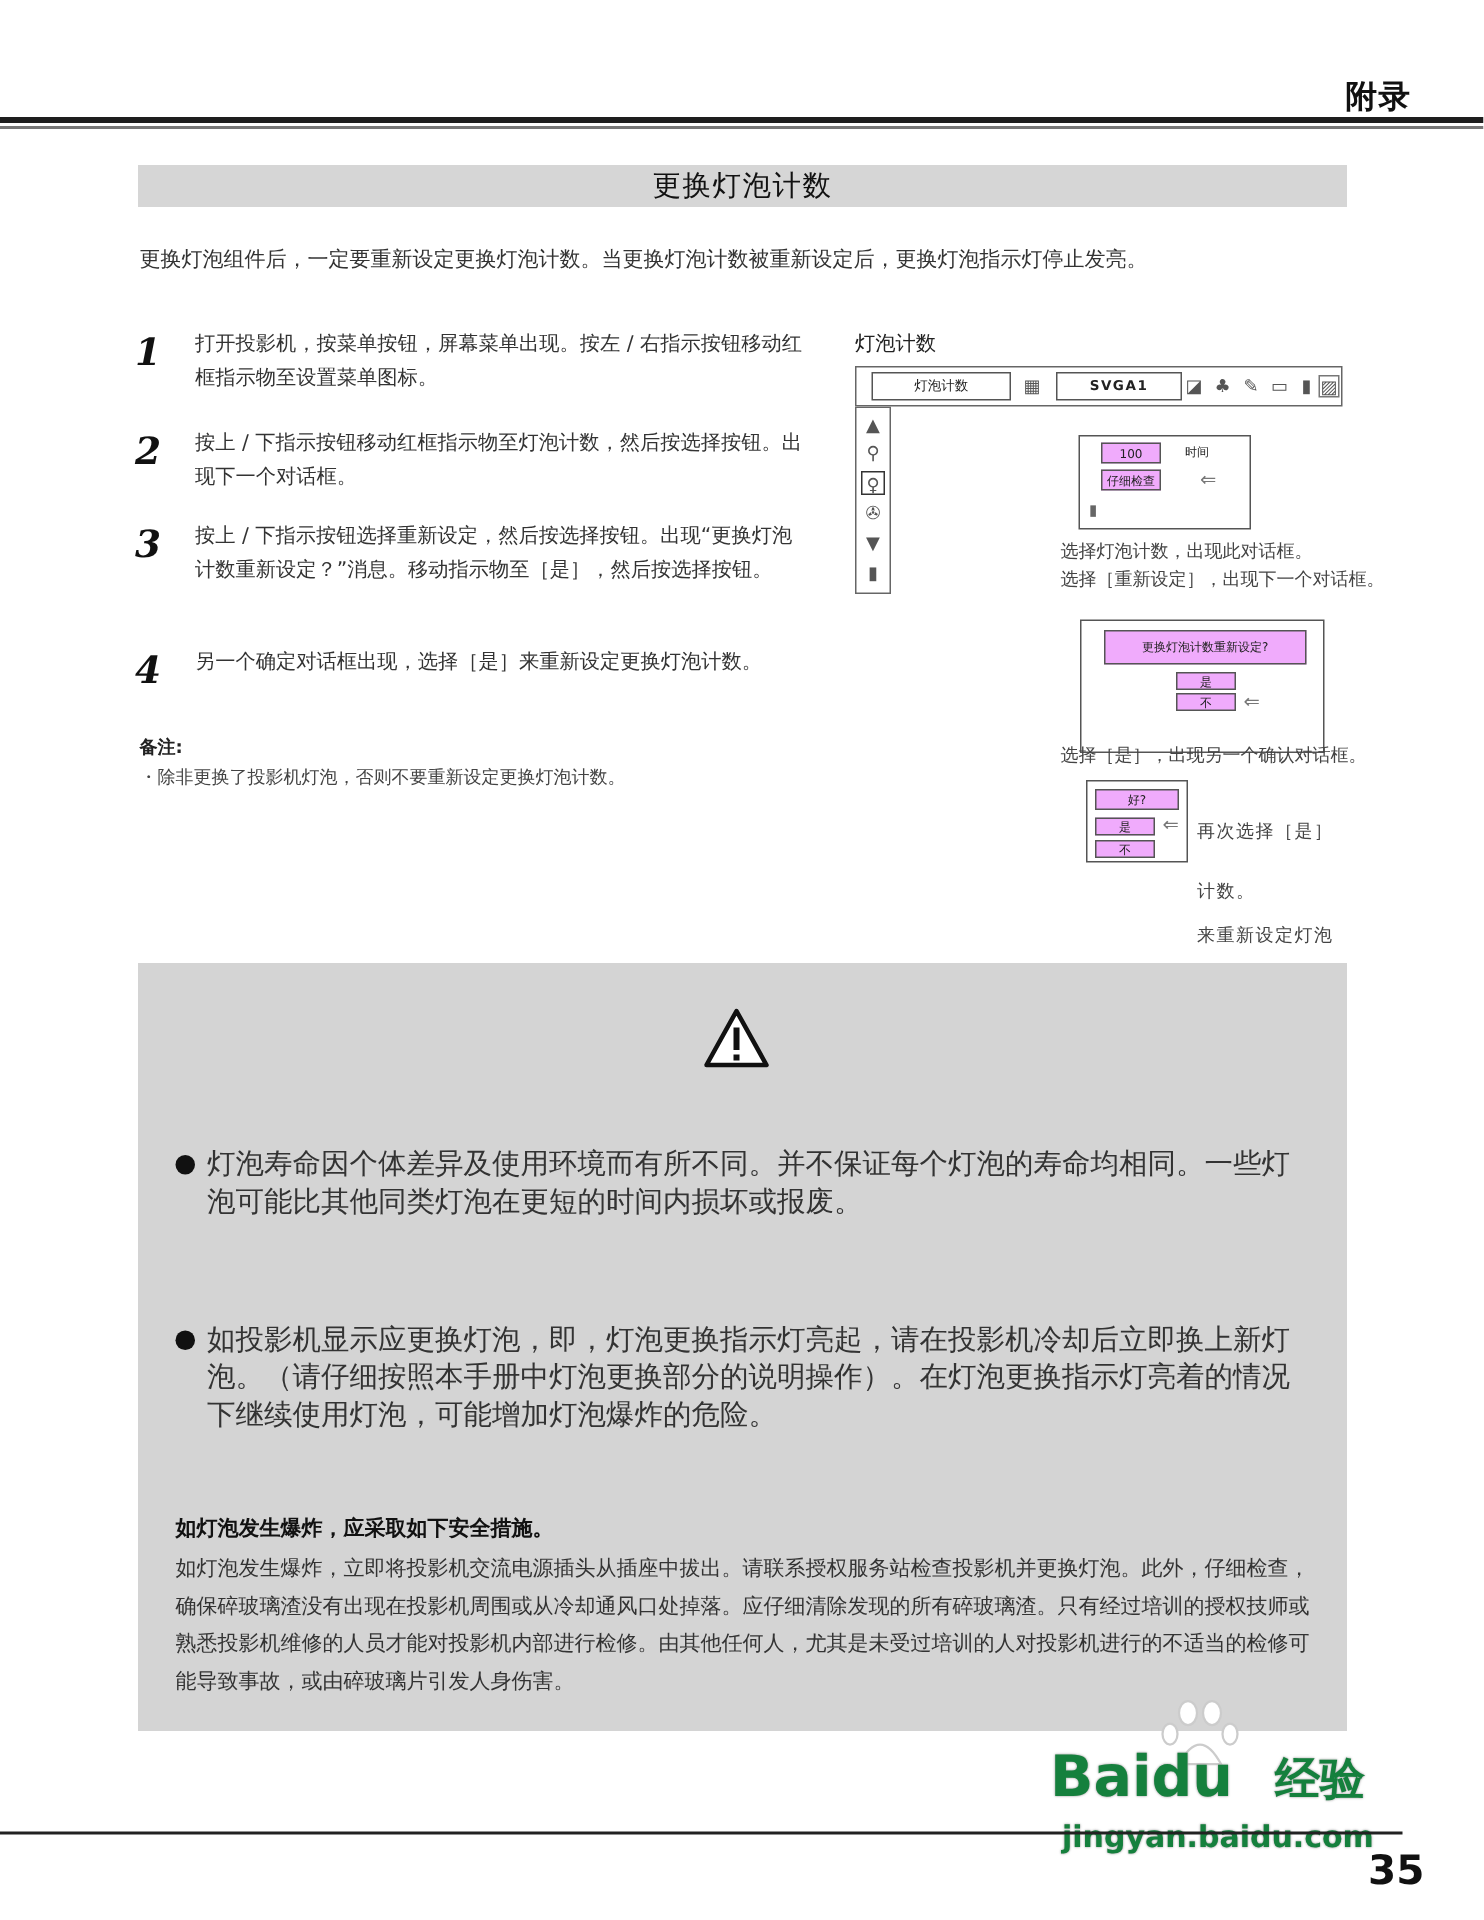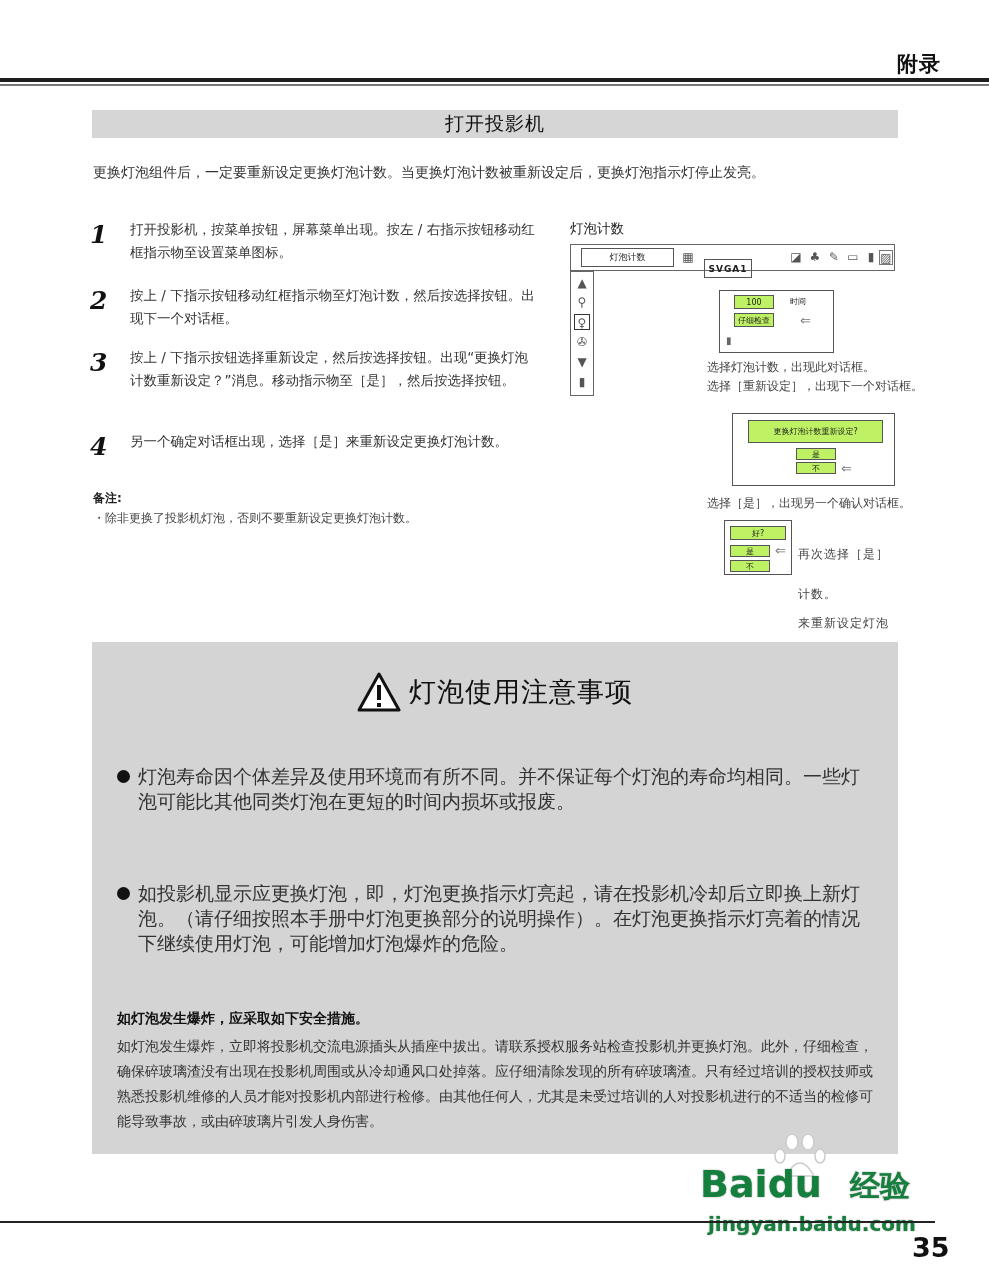--- a/index.html
+++ b/index.html
@@ -24,29 +24,29 @@
   .step-num { position: absolute; left: 0; top: 2px; width: 24px; font-family: "DejaVu Serif", "Liberation Serif", serif; font-style: italic; font-weight: bold; font-size: 25px; color: #111; }
   .step-text { position: absolute; left: 40px; top: 0; width: 405px; font-size: 13.5px; line-height: 23px; color: #333; }
 
   .note-title { left: 93px; top: 490px; font-size: 12px; font-weight: bold; color: #222; }
   .note-item { left: 93px; top: 510px; font-size: 12px; color: #444; white-space: nowrap; }
 
   
   .diag-title { left: 570px; top: 220px; font-size: 13.5px; color: #222; }
   .menubar { left: 570px; top: 244px; width: 325px; height: 27px; border: 1px solid #666; background: #fff; }
   .menubar .label-box { position: absolute; left: 10px; top: 3px; width: 93px; height: 19px; border: 1px solid #555; font-size: 9px; display: flex; align-items: center; justify-content: center; color: #222; }
-  .menubar .svga-box { position: absolute; left: 133px; top: 14px; width: 48px; height: 19px; border: 1px solid #555; font-size: 9px; font-weight: bold; display: flex; align-items: center; justify-content: center; color: #222; letter-spacing: 1px; }
+  .menubar .svga-box { position: absolute; left: 133px; top: 3px; width: 84px; height: 19px; border: 1px solid #555; font-size: 9px; font-weight: bold; display: flex; align-items: center; justify-content: center; color: #222; letter-spacing: 1px; }
   .mi { position: absolute; top: 5px; width: 14px; height: 15px; font-size: 12px; line-height: 15px; text-align: center; color: #555; }
 
   .sidebar { left: 570px; top: 271px; width: 24px; height: 125px; border: 1px solid #666; background: #fff; }
   .si { position: absolute; left: 3px; width: 16px; height: 16px; font-size: 12px; line-height: 16px; text-align: center; color: #555; }
   .si.sel { border: 1px solid #333; }
 
   .dlg { border: 1px solid #555; background: #fff; }
-  .btnbox { position: absolute; border: 1px solid #555; font-size: 8px; display: flex; align-items: center; justify-content: center; color: #222; background: #bef264; }
+  .btnbox { position: absolute; border: 1px solid #555; font-size: 8px; display: flex; align-items: center; justify-content: center; color: #222; background: #f0abfc; }
   .arrow { position: absolute; font-size: 13px; color: #777; line-height: 10px; }
   .cap { font-size: 12px; color: #444; line-height: 19px; white-space: nowrap; }
 
   
   .warn-panel { left: 92px; top: 642px; width: 806px; height: 512px; background: #d4d4d4; }
   .warn-title-row { position: absolute; left: 0; top: 30px; width: 806px; display: flex; justify-content: center; align-items: center; }
   .warn-icon { width: 44px; height: 40px; margin-right: 8px; }
   .warn-title { font-size: 27px; color: #111; letter-spacing: 1px; }
   .warn-intro { position: absolute; left: 25px; top: 76px; font-size: 14px; color: #333; white-space: nowrap; }
   .bullet { position: absolute; left: 25px; width: 760px; font-size: 19px; line-height: 25px; color: #333; padding-left: 21px; }
@@ -62,21 +62,21 @@
   .wm-text { position: absolute; font-weight: bold; color: #15803d; text-shadow: 0 0 2px #bbb, 0 0 1px #999; }
 </style>
 </head>
 <body>
 
 <div class="abs header-title">附录</div>
 <div class="abs rule-thick"></div>
 <div class="abs rule-thin"></div>
 
 <div class="abs section-band">
-  <span class="section-title">打开投影机</span>
+  <span class="section-title">更换灯泡计数</span>
 </div>
 <div class="abs intro">更换灯泡组件后，一定要重新设定更换灯泡计数。当更换灯泡计数被重新设定后，更换灯泡指示灯停止发亮。</div>
 
 <div class="abs step" style="top:218px;">
   <div class="step-num">1</div>
   <div class="step-text">打开投影机，按菜单按钮，屏幕菜单出现。按左 / 右指示按钮移动红框指示物至设置菜单图标。</div>
 </div>
 <div class="abs step" style="top:284px;">
   <div class="step-num">2</div>
   <div class="step-text">按上 / 下指示按钮移动红框指示物至灯泡计数，然后按选择按钮。出现下一个对话框。</div>
@@ -118,21 +118,21 @@
 <div class="abs dlg" style="left:719px; top:290px; width:115px; height:63px;">
   <div class="btnbox" style="left:14px; top:4px; width:40px; height:14px;">100</div>
   <div style="position:absolute; left:70px; top:5px; font-size:8px; color:#222;">时间</div>
   <div class="btnbox" style="left:14px; top:22px; width:40px; height:14px;">仔细检查</div>
   <div class="arrow" style="left:80px; top:25px;">⇐</div>
   <div style="position:absolute; left:6px; top:44px; font-size:10px; color:#666;">▮</div>
 </div>
 <div class="abs cap" style="left:707px; top:358px;">选择灯泡计数，出现此对话框。</div>
 <div class="abs cap" style="left:707px; top:377px;">选择［重新设定］，出现下一个对话框。</div>
 
-<div class="abs dlg" style="left:720px; top:413px; width:163px; height:73px;margin-left:12px;">
+<div class="abs dlg" style="left:720px; top:413px; width:163px; height:89px;">
   <div class="btnbox" style="left:15px; top:6px; width:135px; height:23px;">更换灯泡计数重新设定?</div>
   <div class="btnbox" style="left:63px; top:34px; width:40px; height:12px;">是</div>
   <div class="btnbox" style="left:63px; top:48px; width:40px; height:12px; border-width:1.5px;">不</div>
   <div class="arrow" style="left:108px; top:50px;">⇐</div>
 </div>
 <div class="abs cap" style="left:707px; top:494px;">选择［是］，出现另一个确认对话框。</div>
 
 <div class="abs dlg" style="left:724px; top:520px; width:68px; height:55px;">
   <div class="btnbox" style="left:5px; top:5px; width:56px; height:14px;">好?</div>
   <div class="btnbox" style="left:5px; top:24px; width:40px; height:12px; border-width:1.5px;">是</div>
@@ -143,21 +143,20 @@
 <div class="abs cap" style="left:798px; top:598px; letter-spacing:1px;margin-top:16px;">来重新设定灯泡</div>
 <div class="abs cap" style="left:798px; top:585px; letter-spacing:1px;">计数。</div>
 
 <div class="abs warn-panel">
   <div class="warn-title-row">
     <svg class="warn-icon" viewBox="0 0 44 40">
       <polygon points="22,2 42,38 2,38" fill="#ffffff" stroke="#111" stroke-width="3" stroke-linejoin="round"></polygon>
       <rect x="20" y="13" width="4" height="15" fill="#111"></rect>
       <rect x="20" y="31" width="4" height="4" fill="#111"></rect>
     </svg>
-    <span class="warn-title">灯泡使用注意事项</span>
   </div>
 
   <div class="bullet" style="top:122px;">
     <span class="dot"></span>
     <span>灯泡寿命因个体差异及使用环境而有所不同。并不保证每个灯泡的寿命均相同。一些灯泡可能比其他同类灯泡在更短的时间内损坏或报废。</span>
   </div>
   <div class="bullet" style="top:196px;margin-top:43px;">
     <span class="dot"></span>
     <span>如投影机显示应更换灯泡，即，灯泡更换指示灯亮起，请在投影机冷却后立即换上新灯泡。（请仔细按照本手册中灯泡更换部分的说明操作）。在灯泡更换指示灯亮着的情况下继续使用灯泡，可能增加灯泡爆炸的危险。</span>
   </div>

